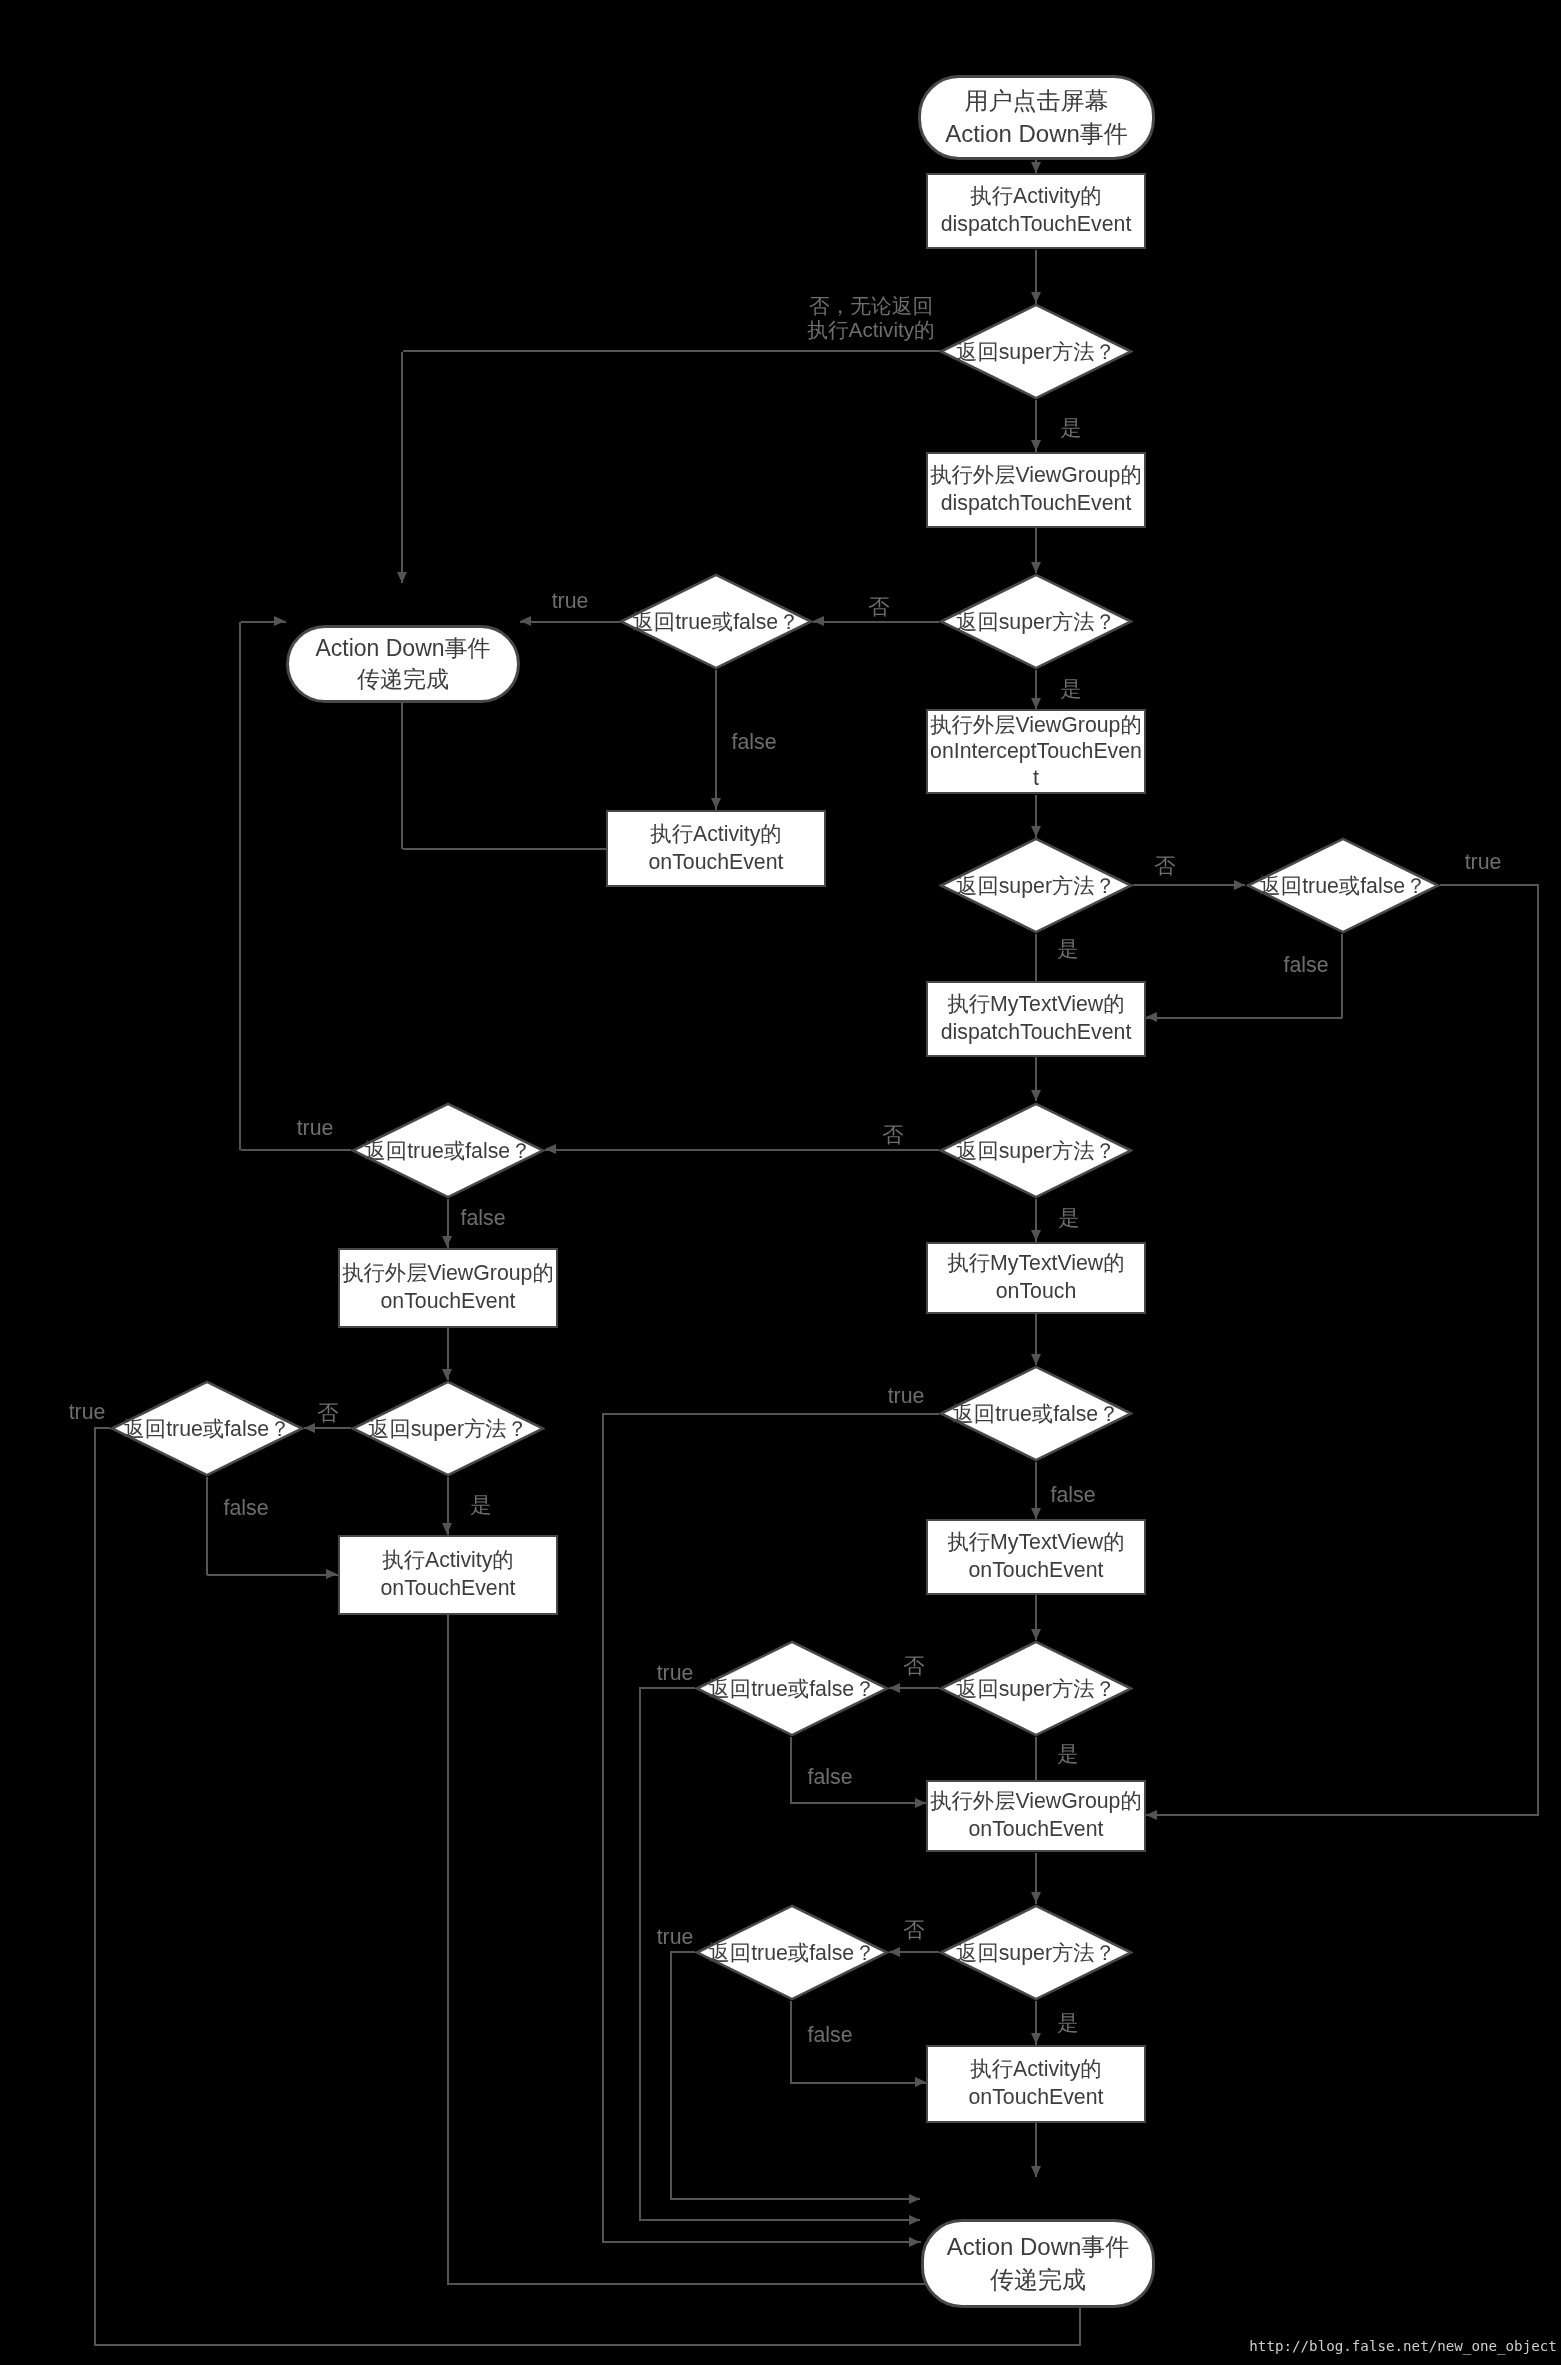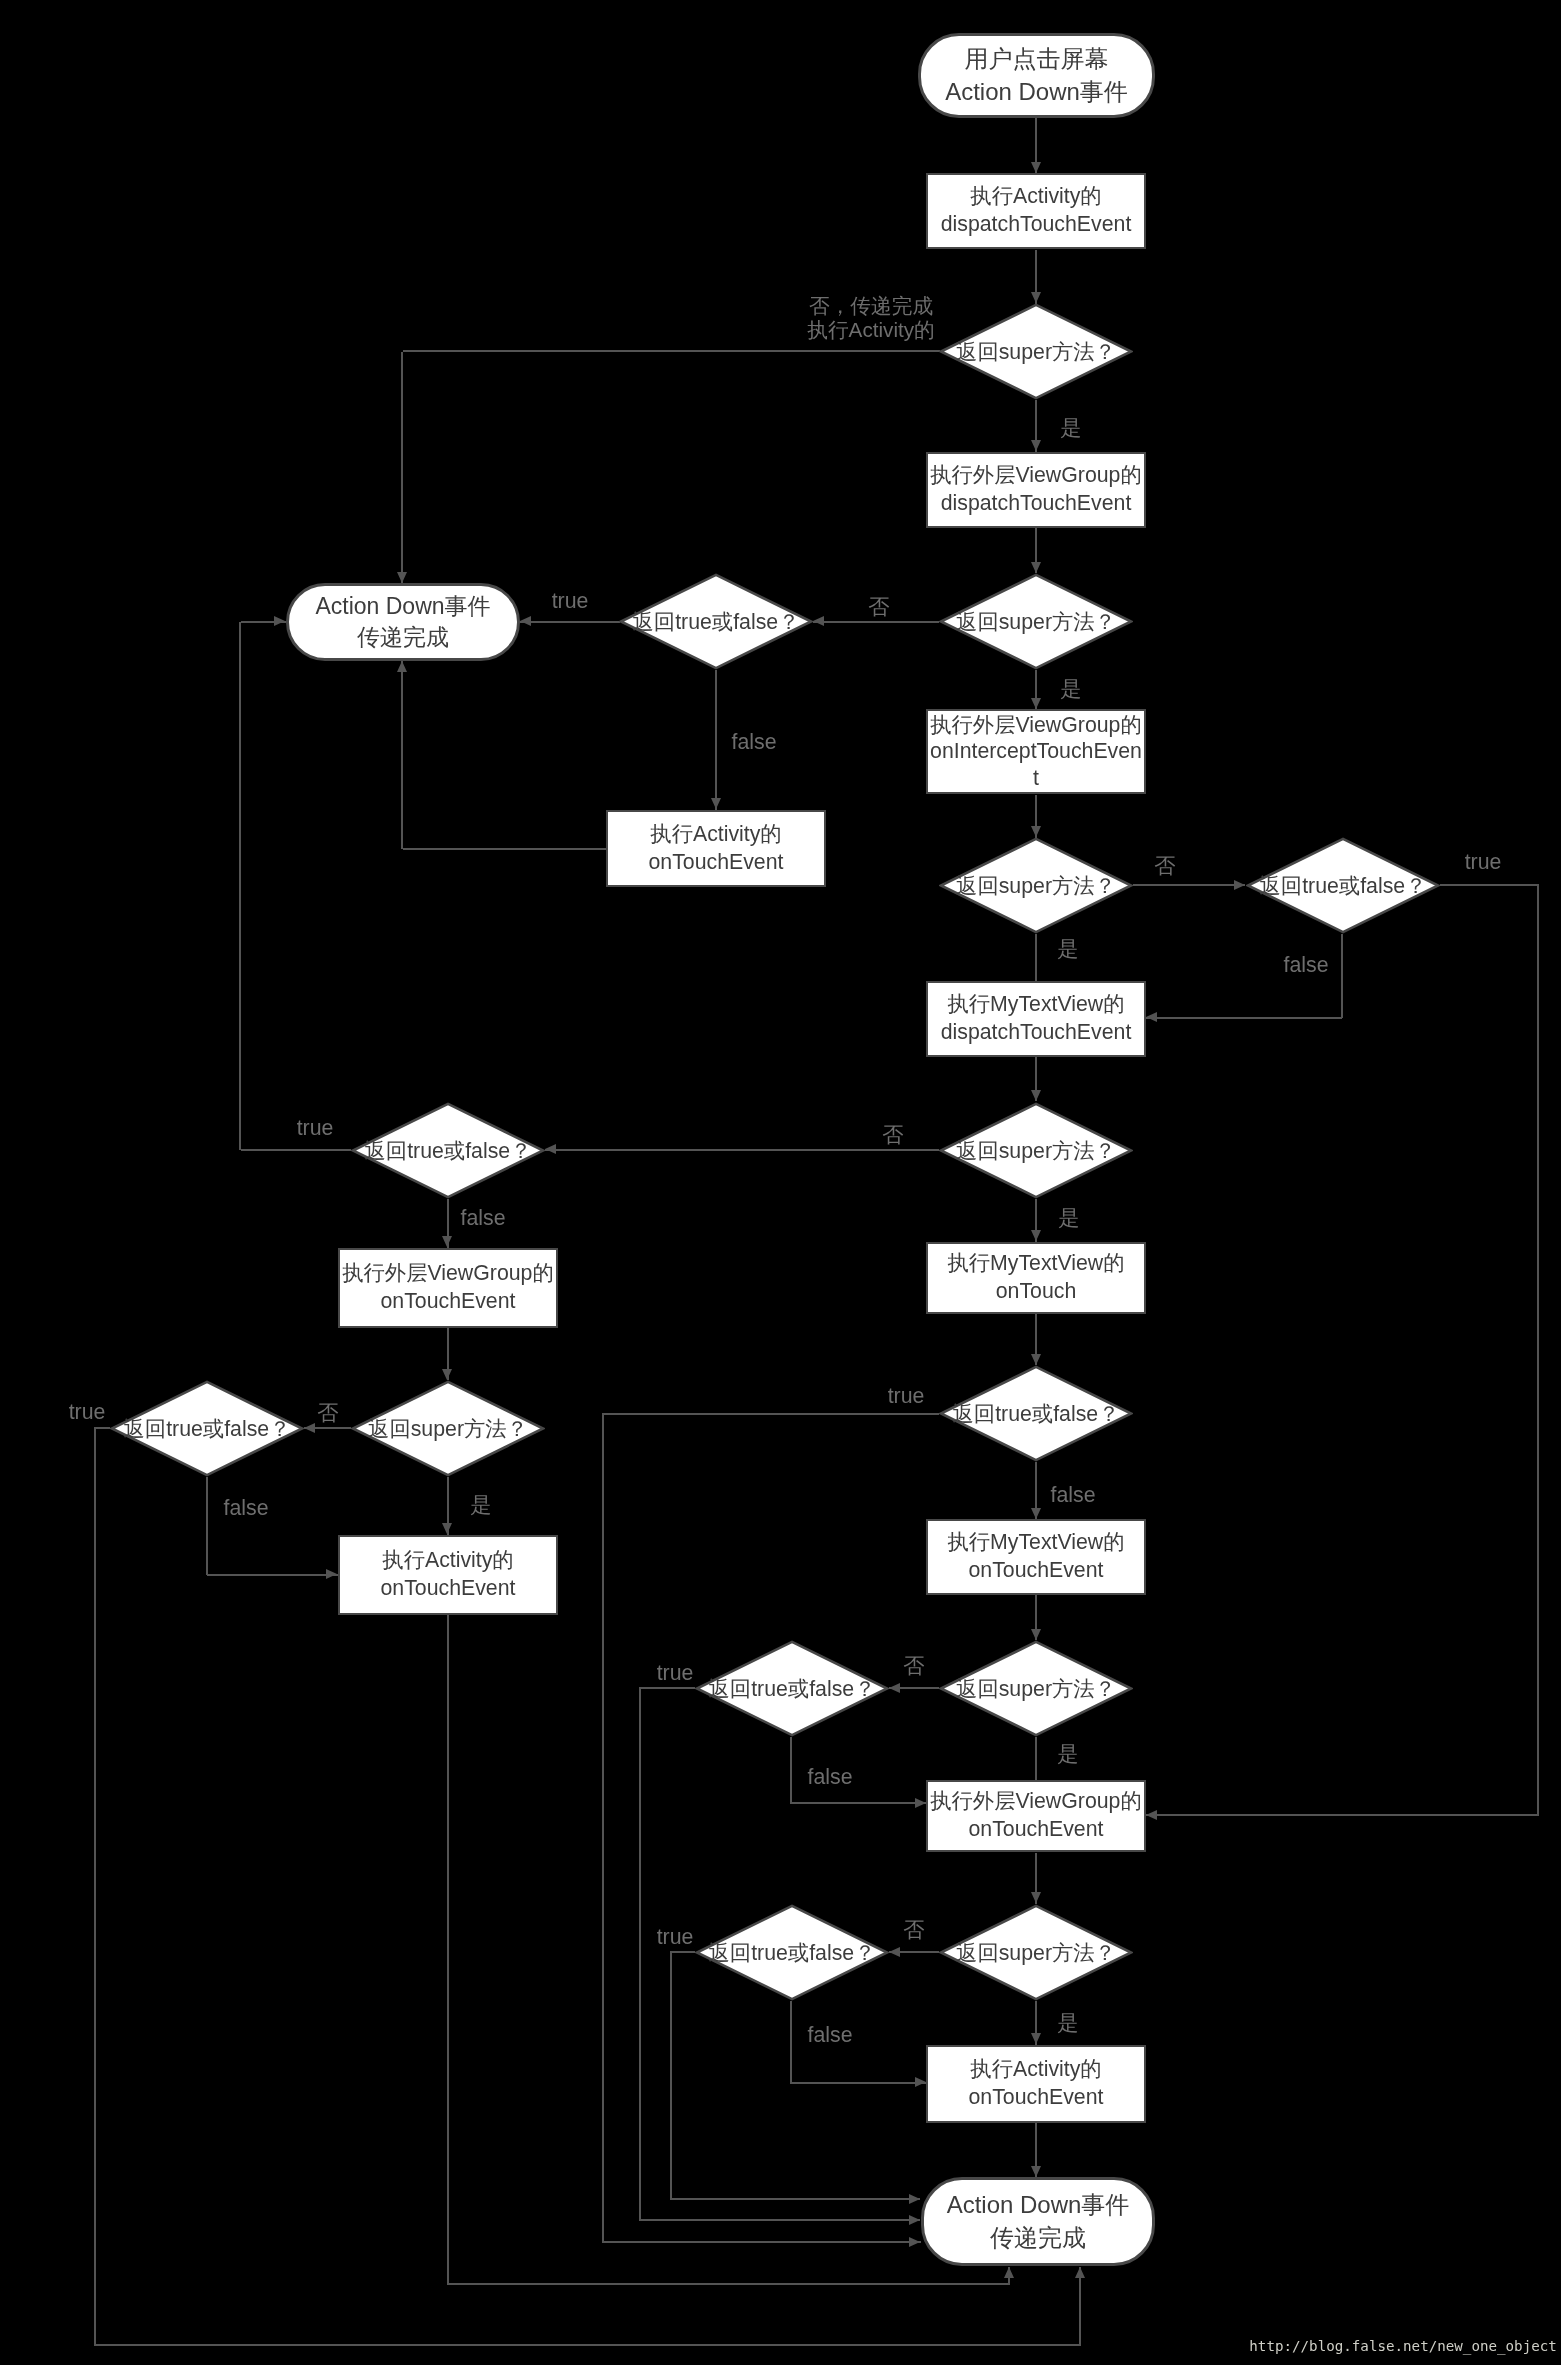--- a/index.html
+++ b/index.html
@@ -12,21 +12,21 @@
   .aU{border-left:5.8px solid transparent;border-right:5.8px solid transparent;border-bottom:11.6px solid var(--line,#545454);}
   .aL{border-top:5.8px solid transparent;border-bottom:5.8px solid transparent;border-right:11.6px solid var(--line,#545454);}
   .aR{border-top:5.8px solid transparent;border-bottom:5.8px solid transparent;border-left:11.6px solid var(--line,#545454);}
   .box{position:absolute;box-sizing:border-box;background:var(--node_fill,#fff);
        border:2.6px solid var(--node_border,#484848);color:var(--node_text,#3d3d3d);
        display:flex;flex-direction:column;align-items:center;justify-content:center;
        text-align:center;font-size:21.3px;line-height:1.30;}
   .term{position:absolute;box-sizing:border-box;background:var(--node_fill,#fff);
         border:3.2px solid var(--node_border,#484848);border-radius:41px;
         color:var(--node_text,#3d3d3d);display:flex;flex-direction:column;align-items:center;
-        justify-content:center;text-align:center;font-size:24px;line-height:1.35;}
+        justify-content:center;text-align:center;font-size:24px;line-height:1.35;margin-top:42px;}
   .diamond{position:absolute;width:194px;height:97px;}
   .diamond svg{display:block;}
   .dtext{position:absolute;left:0;top:0;right:0;bottom:0;display:flex;align-items:center;
          justify-content:center;color:var(--node_text,#3d3d3d);font-size:21.3px;white-space:nowrap;}
   .lbl{position:absolute;transform:translate(-50%,-50%);color:var(--label,#6e6e6e);
        font-size:21.3px;white-space:nowrap;}
   .lblblock{position:absolute;transform:translateX(-50%);color:var(--label,#6e6e6e);
        font-size:20.7px;line-height:1.15;text-align:center;white-space:nowrap;}
   .watermark{position:absolute;right:5.2px;top:2338px;color:var(--watermark,#cfcfc7);
        font-family:"DejaVu Sans Mono",monospace;font-size:14.2px;}
@@ -301,21 +301,21 @@
     <div>执行Activity的</div>
     <div>onTouchEvent</div>
   </div>
 
   <div class="term" style="left:921px;top:2177px;width:234px;height:89px">
     <div>Action Down事件</div>
     <div>传递完成</div>
   </div>
 
   <div class="lblblock" style="left:871px;top:294px">
-    <div>否，传递完成</div>
+    <div>否，无论返回</div>
     <div>执行Activity的</div>
   </div>
   <span class="lbl" style="left:1071px;top:427px">是</span>
   <span class="lbl" style="left:879px;top:606px">否</span>
   <span class="lbl" style="left:570px;top:601px">true</span>
   <span class="lbl" style="left:754px;top:742px">false</span>
   <span class="lbl" style="left:1071px;top:688px">是</span>
   <span class="lbl" style="left:1165px;top:865px">否</span>
   <span class="lbl" style="left:1483px;top:862px">true</span>
   <span class="lbl" style="left:1306px;top:965px">false</span>

